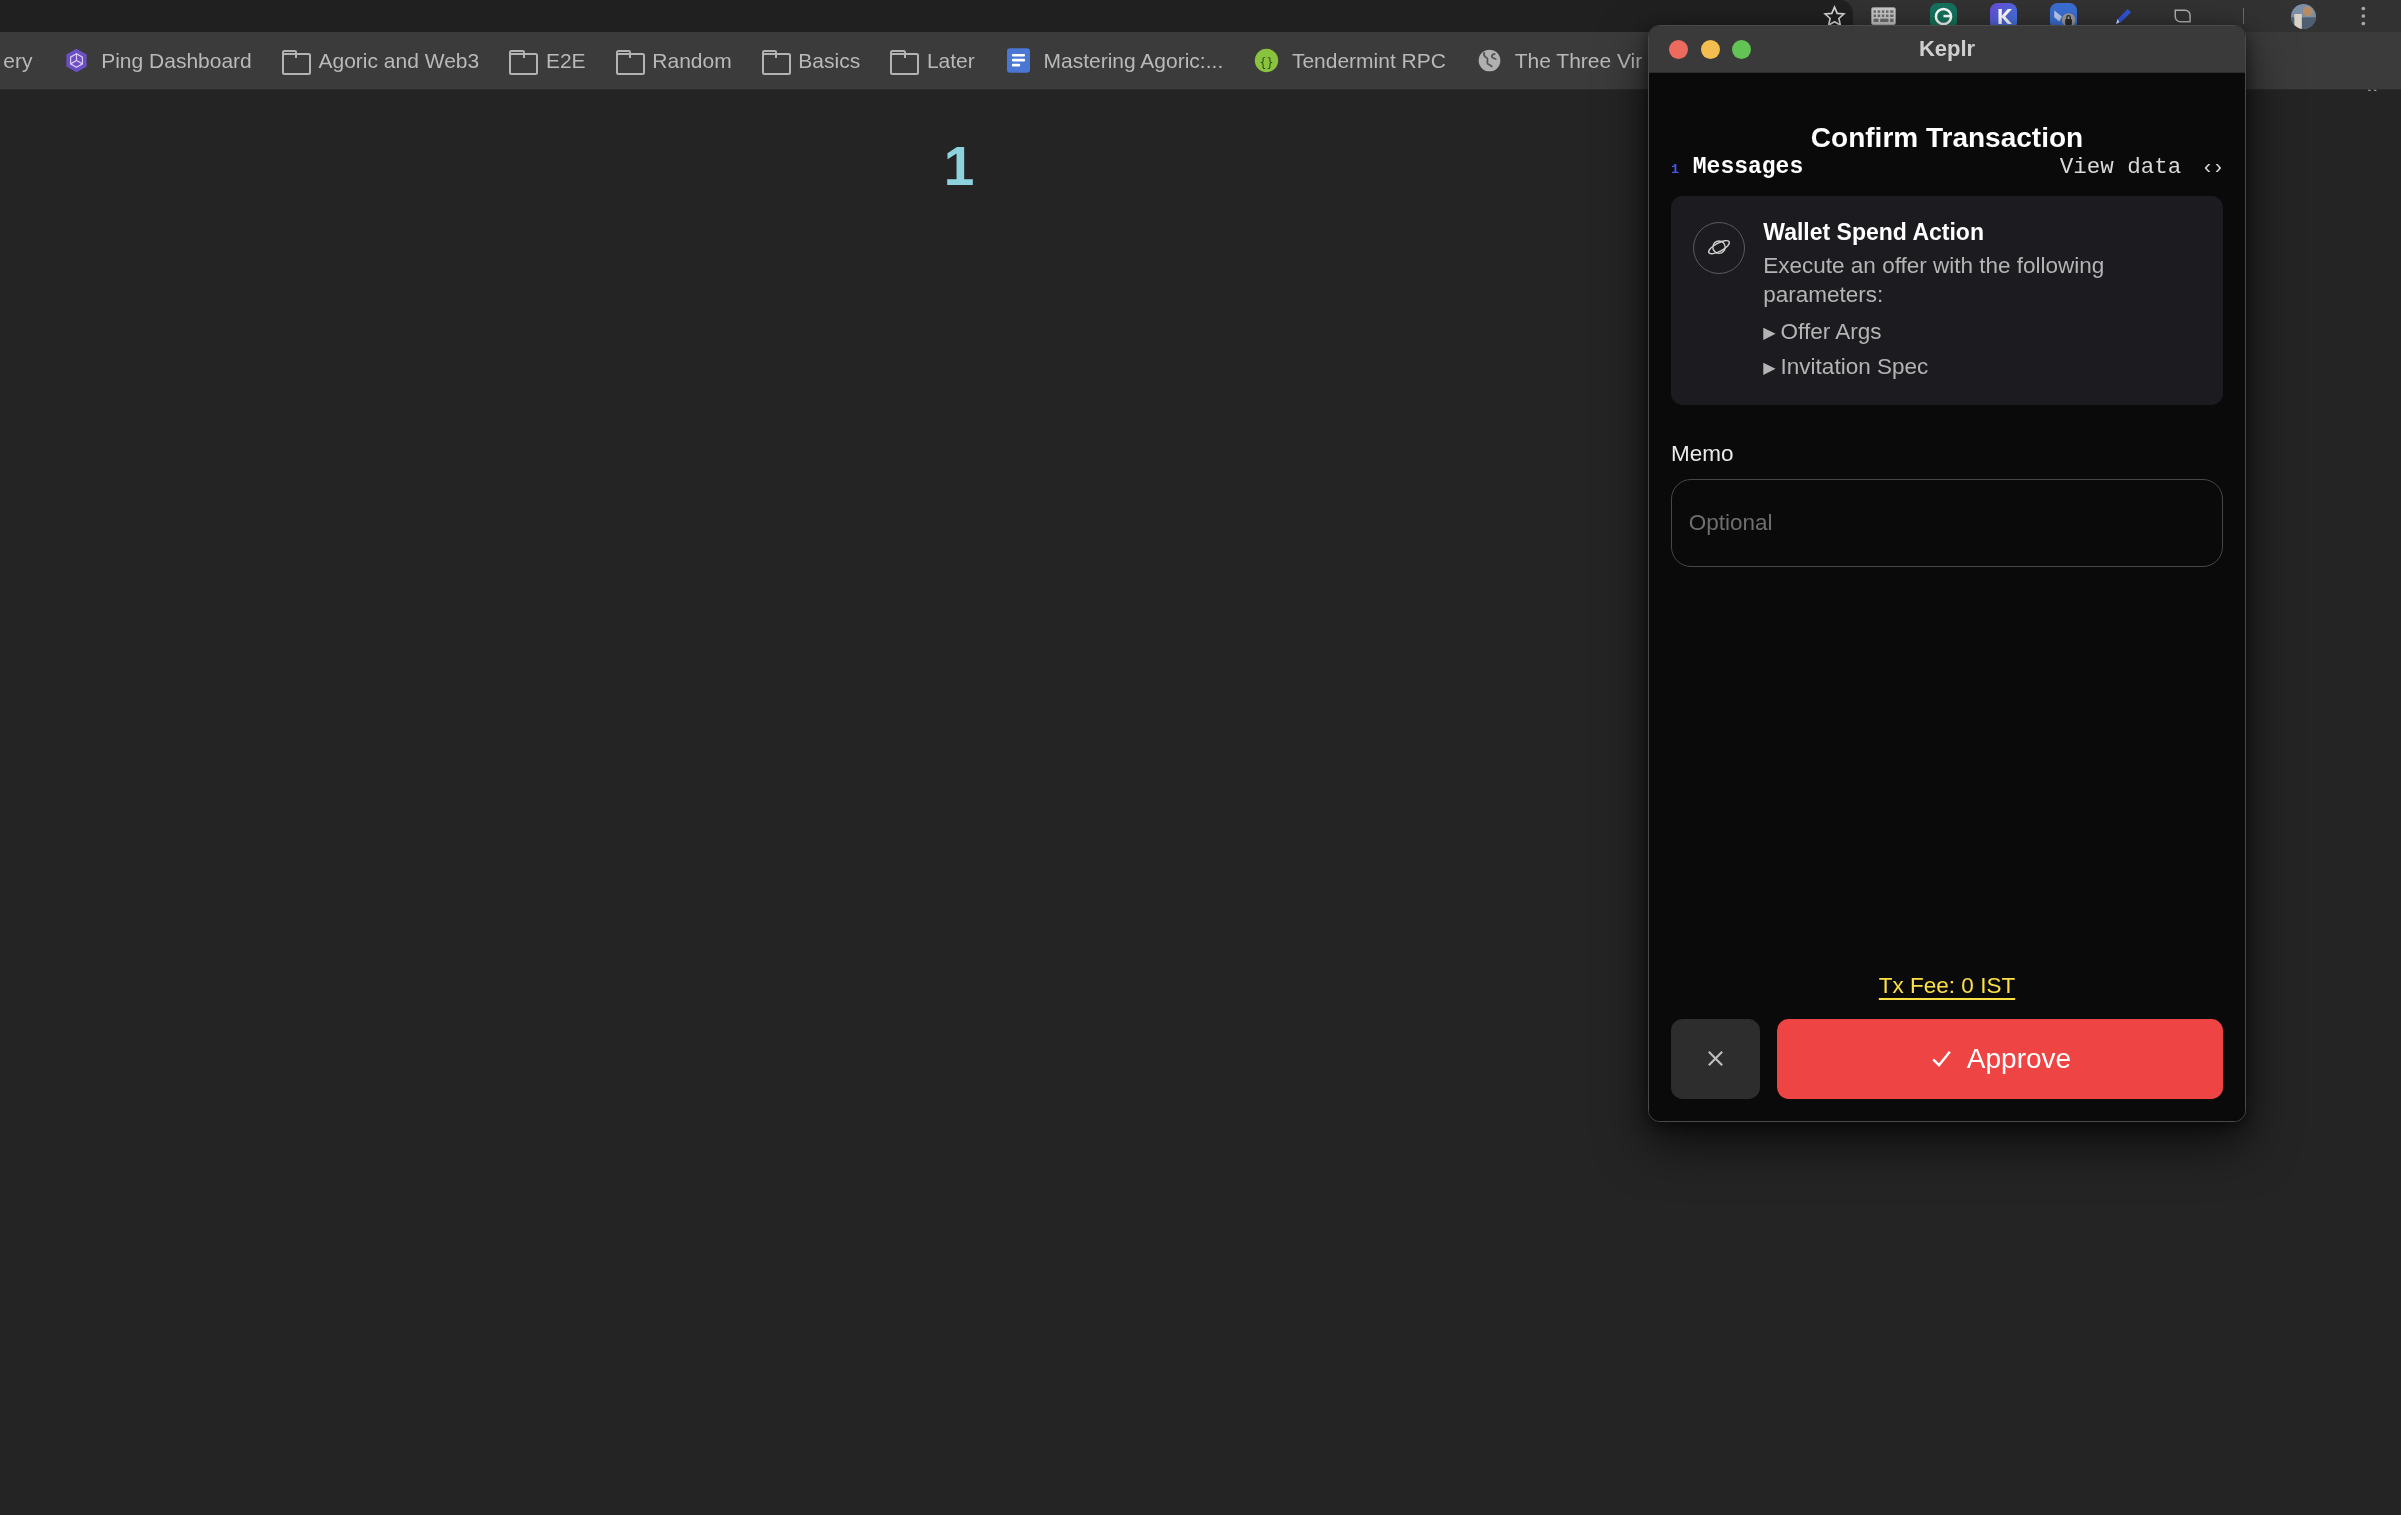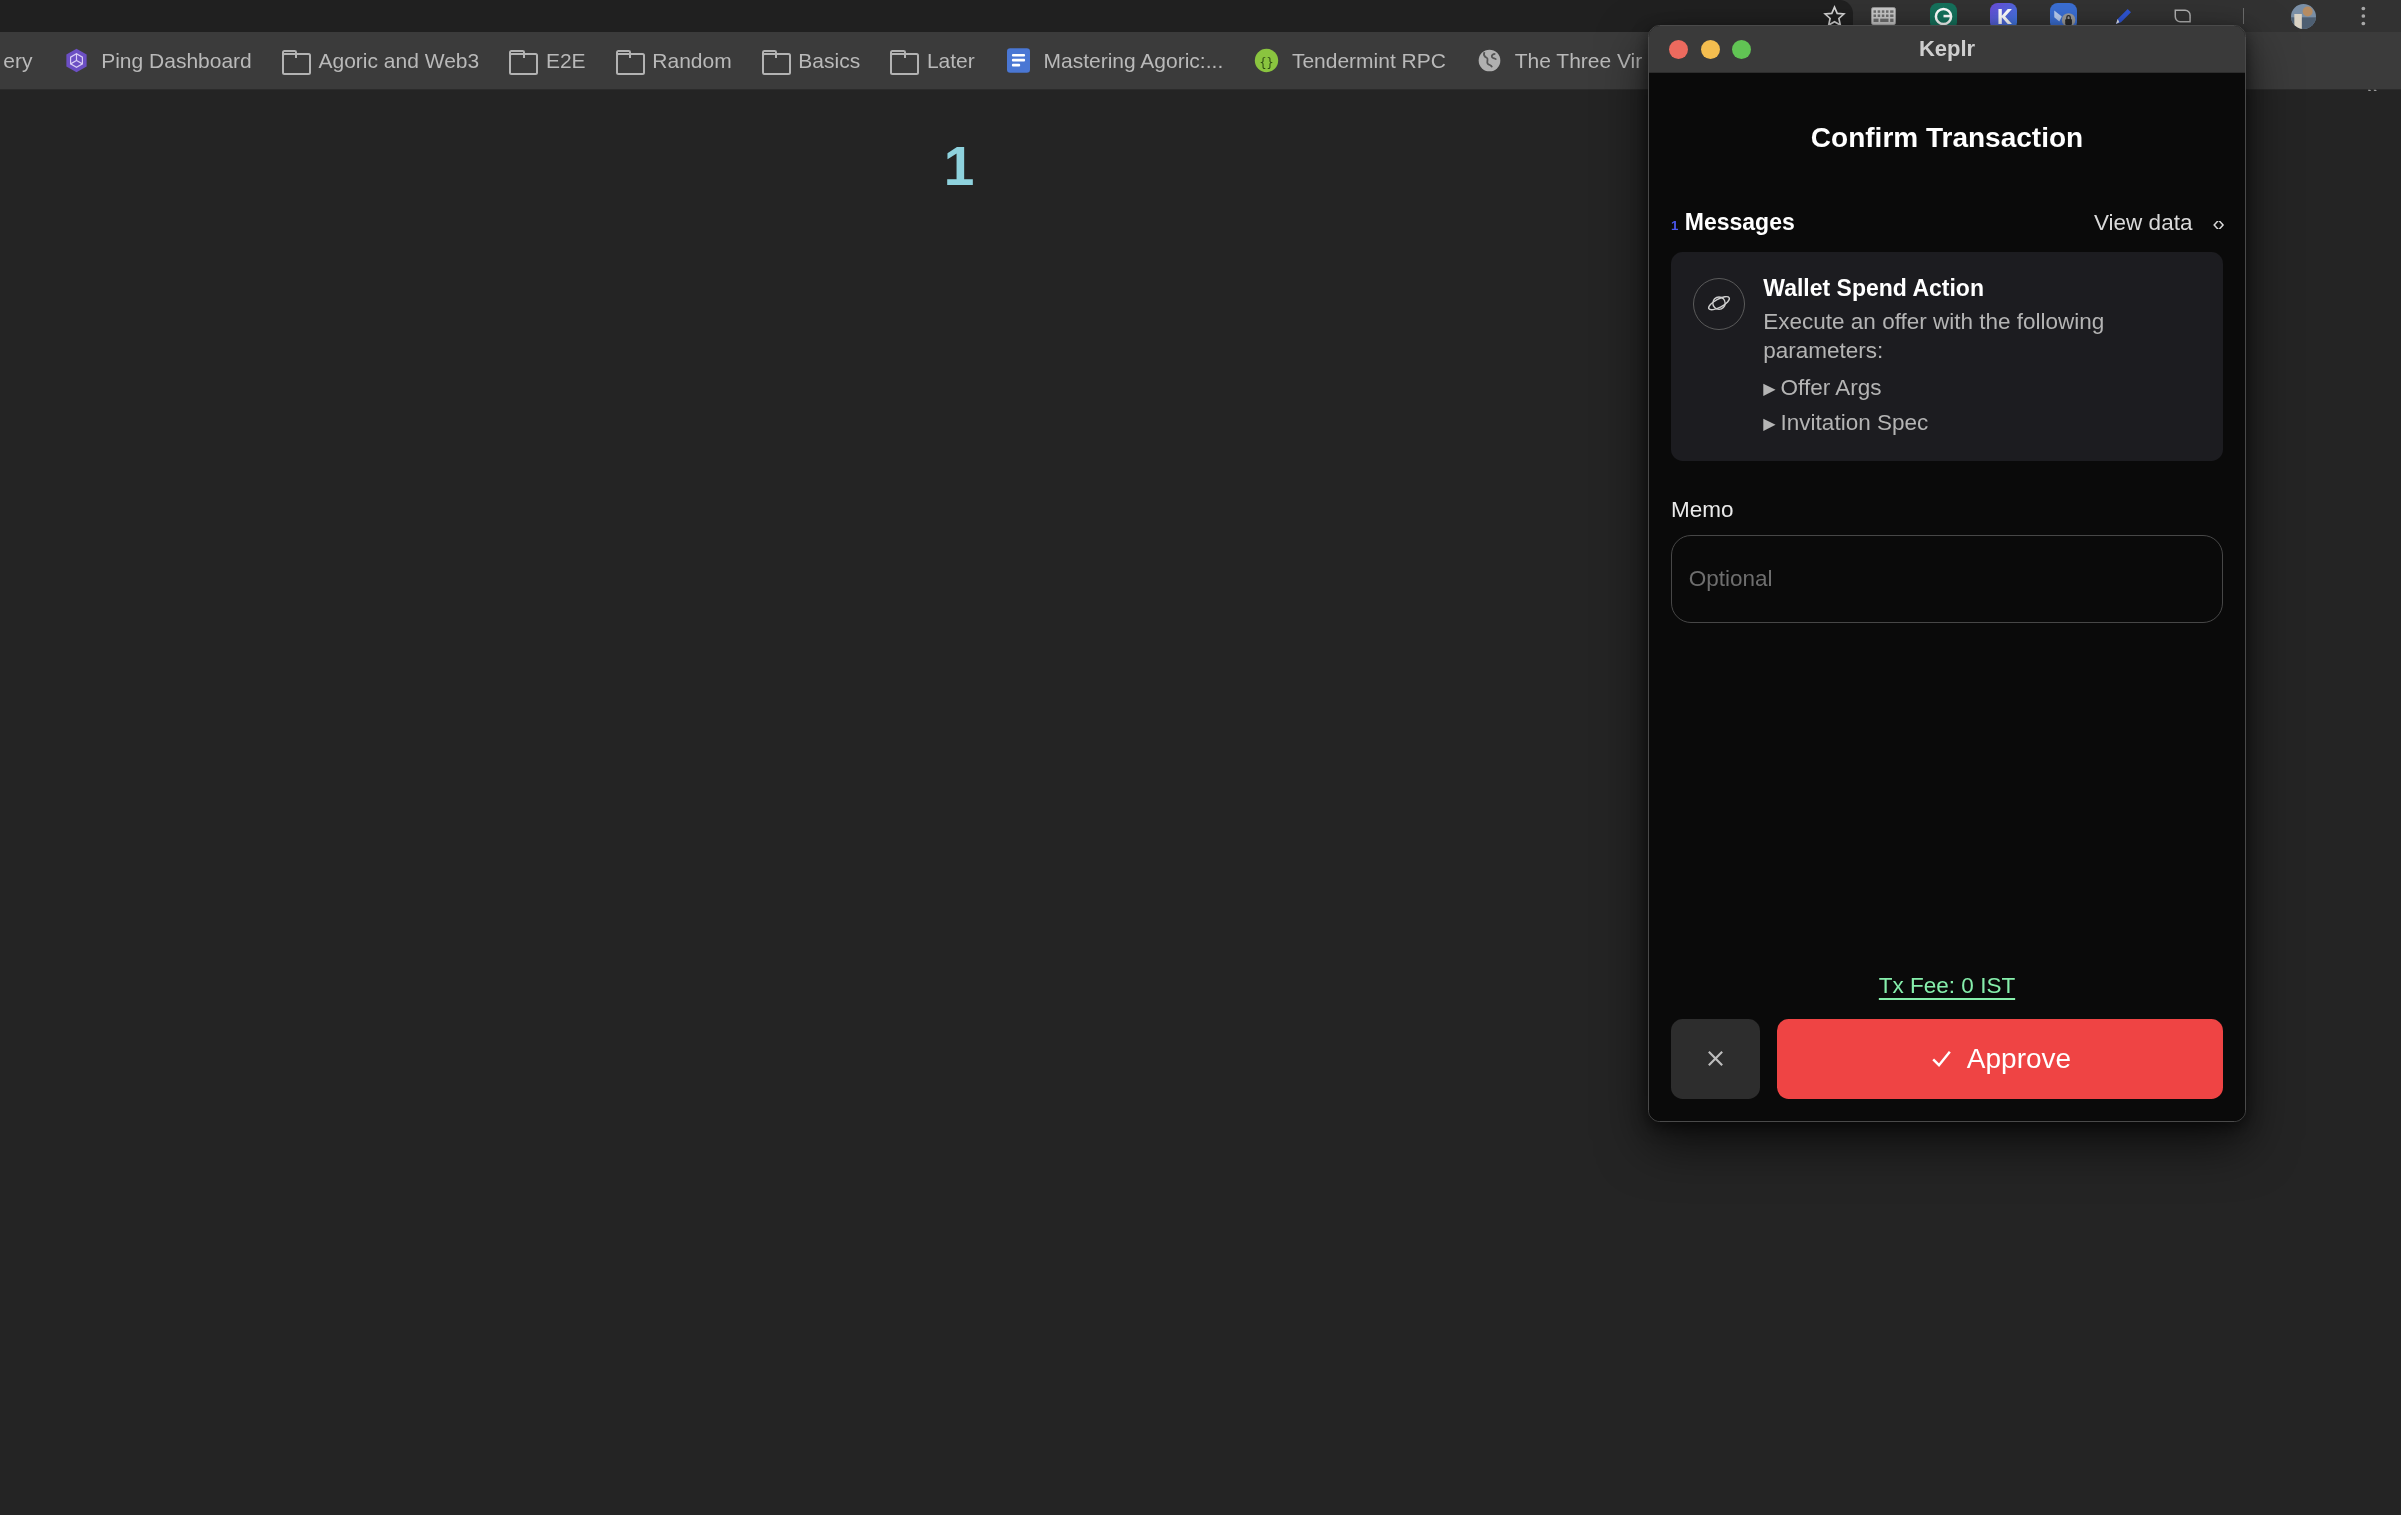--- a/index.html
+++ b/index.html
@@ -138,21 +138,21 @@
   .keplr-body {
     flex: 1; background: #0a0a0a; display: flex; flex-direction: column;
     padding: 0 22px;
   }
   .confirm-heading {
     color: #ffffff; font-size: 28px; font-weight: bold;
     text-align: center; margin-top: 49px;
   }
   .msg-row {
     display: flex; align-items: baseline; justify-content: space-between;
-    margin-top: 55px;
+    font-family: Liberation Mono, monospace;
   }
   .msg-count-label { font-size: 23px; font-weight: bold; color: #ffffff; }
   .msg-count-num { color: #4a56ea; font-weight: bold; }
   .view-data {
     color: #d9d9d9; font-size: 22.5px; display: flex; align-items: center; gap: 20px;
     cursor: pointer;
   }
   .code-glyph { font-size: 21px; color: #d9d9d9; letter-spacing: -1.7px; }
 
   .msg-card {
@@ -191,21 +191,21 @@
     font-family: "Liberation Sans", sans-serif;
     padding: 0 16.7px;
     outline: none;
     width: 100%;
   }
   .memo-input::placeholder { color: #6e6e6e; }
 
   .spacer { flex: 1; }
 
   .tx-fee {
-    text-align: center; color: #86efac; font-size: 22.5px;
+    text-align: center; color: #fde047; font-size: 22.5px;
     text-decoration: underline; text-underline-offset: 5px;
     margin-bottom: 20px;
     cursor: pointer;
   }
   .actions { display: flex; gap: 16.7px; padding-bottom: 22.5px; }
   .cancel-btn {
     width: 89px; height: 80px; background: #2d2d2d;
     border: none; border-radius: 11.7px; cursor: pointer;
     display: flex; align-items: center; justify-content: center;
   }

